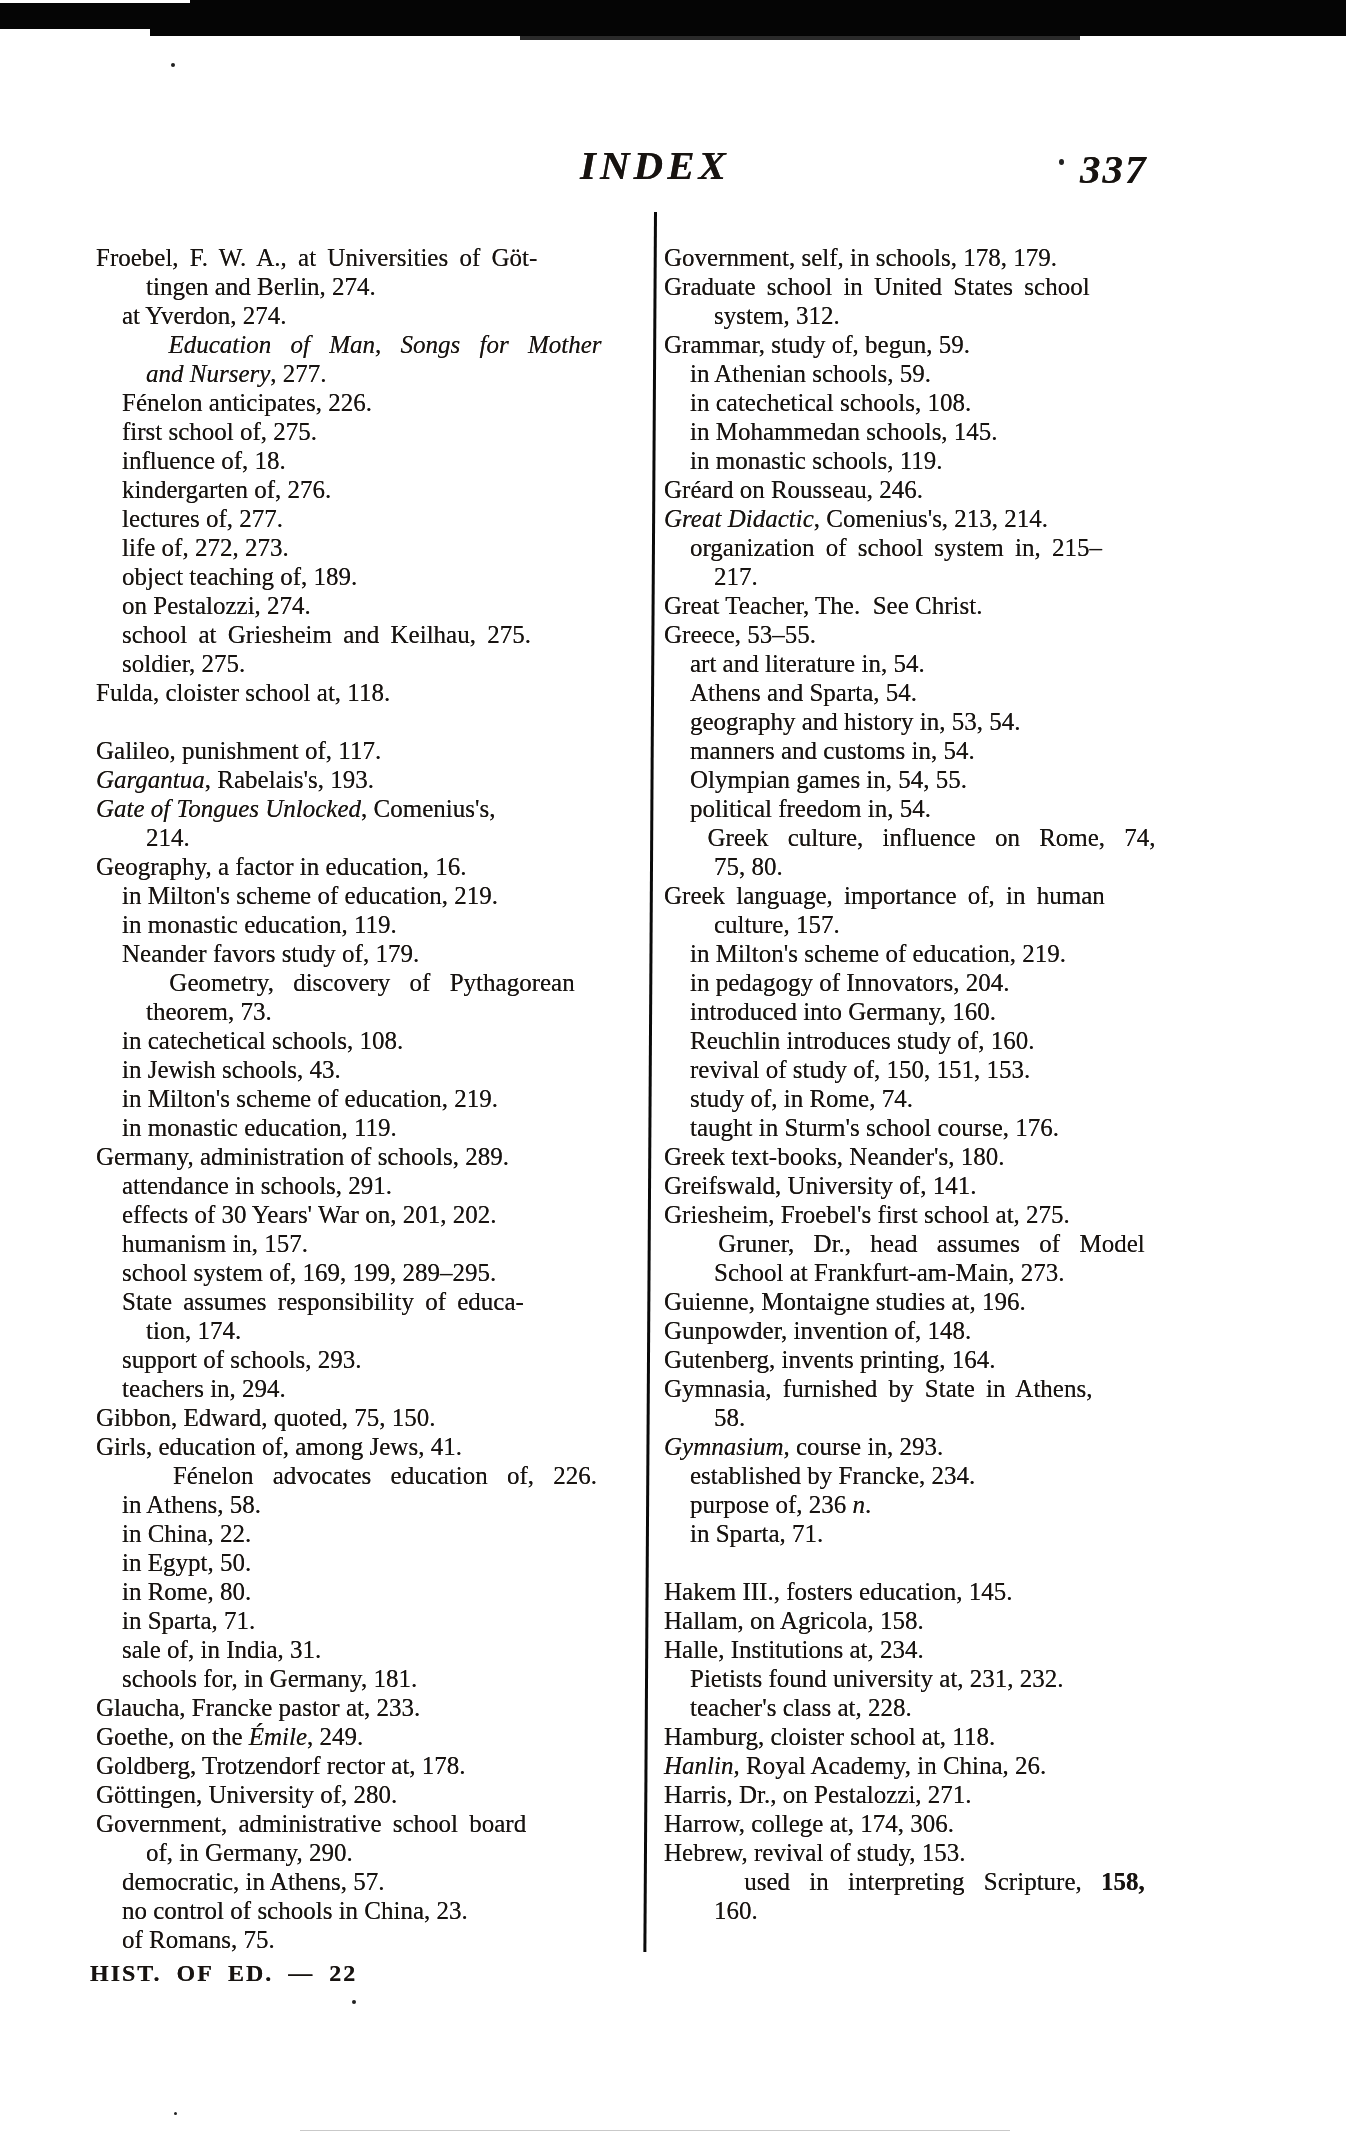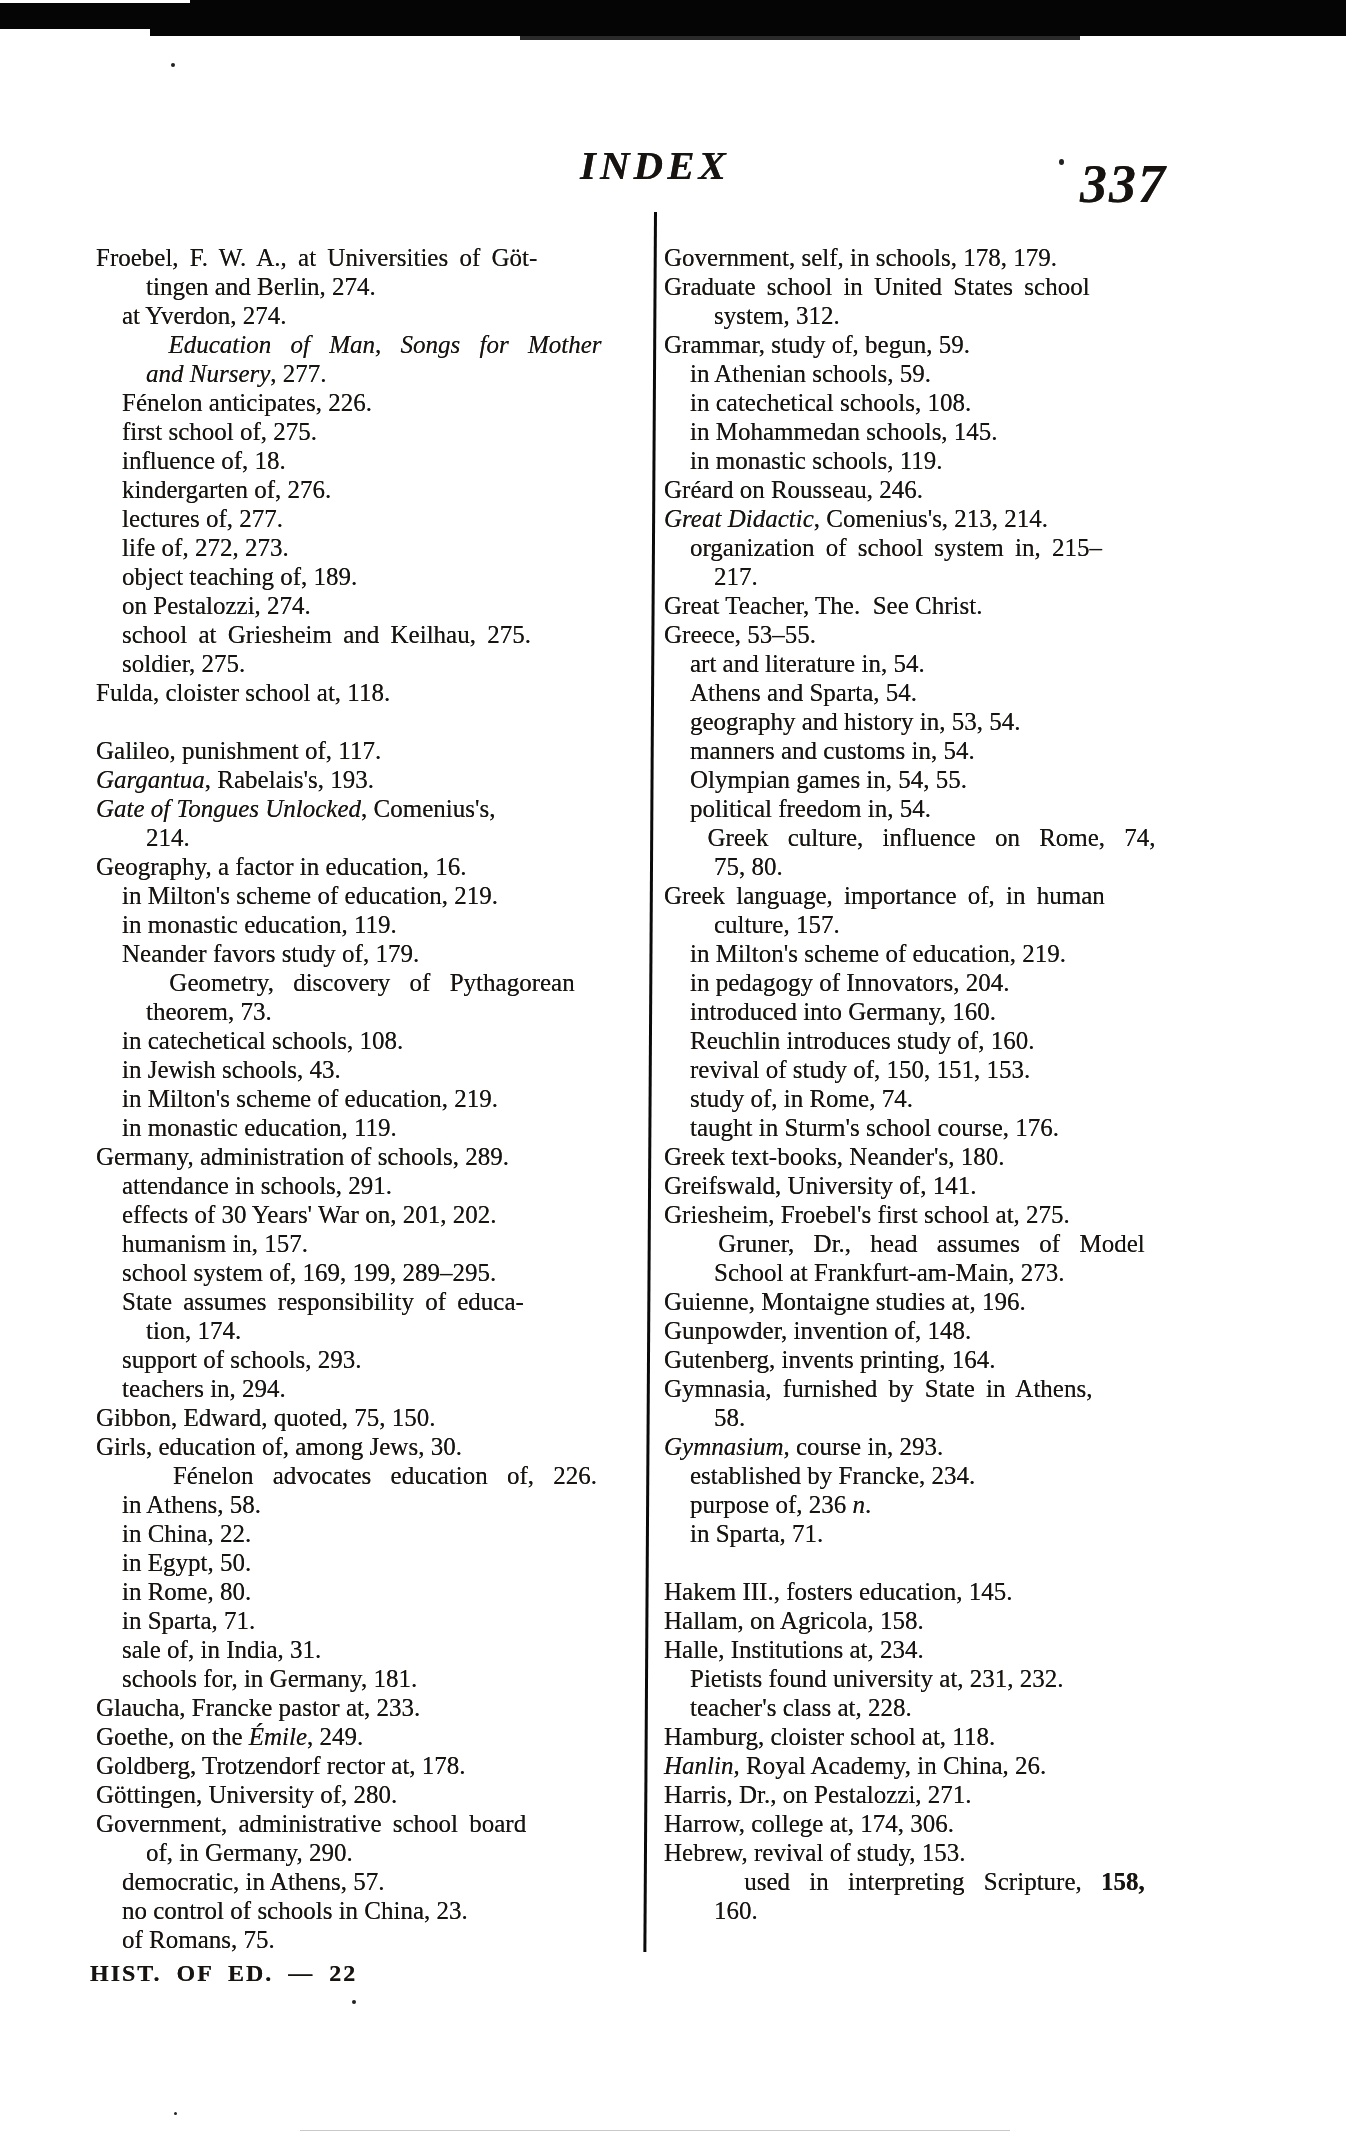--- a/index.html
+++ b/index.html
@@ -16,21 +16,21 @@
   .scanbar.b2{top:27px;left:150px;width:1196px;height:9px;}
   .scanbar.b3{top:35px;left:520px;width:560px;height:5px;opacity:.85;}
   .scanbar.b4{top:0;left:190px;width:1156px;height:4px;}
   
   .head-title{
     position:absolute;top:141px;left:580px;
     font-size:41px;font-style:italic;letter-spacing:4px;font-weight:bold;
   }
   .page-num{
     position:absolute;top:145px;left:1080px;
-    font-size:54px;font-style:italic;letter-spacing:2px;font-weight:bold;margin-top:8px;
+    font-size:41px;font-style:italic;letter-spacing:2px;font-weight:bold;
   }
   
   .divider{
     position:absolute;left:654px;top:212px;width:3px;height:1740px;
     background:#0a0a0a;transform:rotate(.35deg);transform-origin:top center;
   }
   
   .col{position:absolute;top:243px;}
   .col-left{left:96px;width:552px;}
   .col-right{left:664px;width:535px;}
@@ -108,21 +108,21 @@
     <div class="line ind0">Germany, administration of schools, 289.</div>
     <div class="line ind1">attendance in schools, 291.</div>
     <div class="line ind1">effects of 30 Years' War on, 201, 202.</div>
     <div class="line ind1">humanism in, 157.</div>
     <div class="line ind1">school system of, 169, 199, 289–295.</div>
     <div class="line ind1 sp1">State assumes responsibility of educa-</div>
     <div class="line ind2">tion, 174.</div>
     <div class="line ind1">support of schools, 293.</div>
     <div class="line ind1">teachers in, 294.</div>
     <div class="line ind0">Gibbon, Edward, quoted, 75, 150.</div>
-    <div class="line ind0">Girls, education of, among Jews, 30.</div>
+    <div class="line ind0">Girls, education of, among Jews, 41.</div>
     <div class="line ind1 sp2">Fénelon advocates education of, 226.</div>
     <div class="line ind1">in Athens, 58.</div>
     <div class="line ind1">in China, 22.</div>
     <div class="line ind1">in Egypt, 50.</div>
     <div class="line ind1">in Rome, 80.</div>
     <div class="line ind1">in Sparta, 71.</div>
     <div class="line ind1">sale of, in India, 31.</div>
     <div class="line ind1">schools for, in Germany, 181.</div>
     <div class="line ind0">Glaucha, Francke pastor at, 233.</div>
     <div class="line ind0">Goethe, on the <em>Émile</em>, 249.</div>

